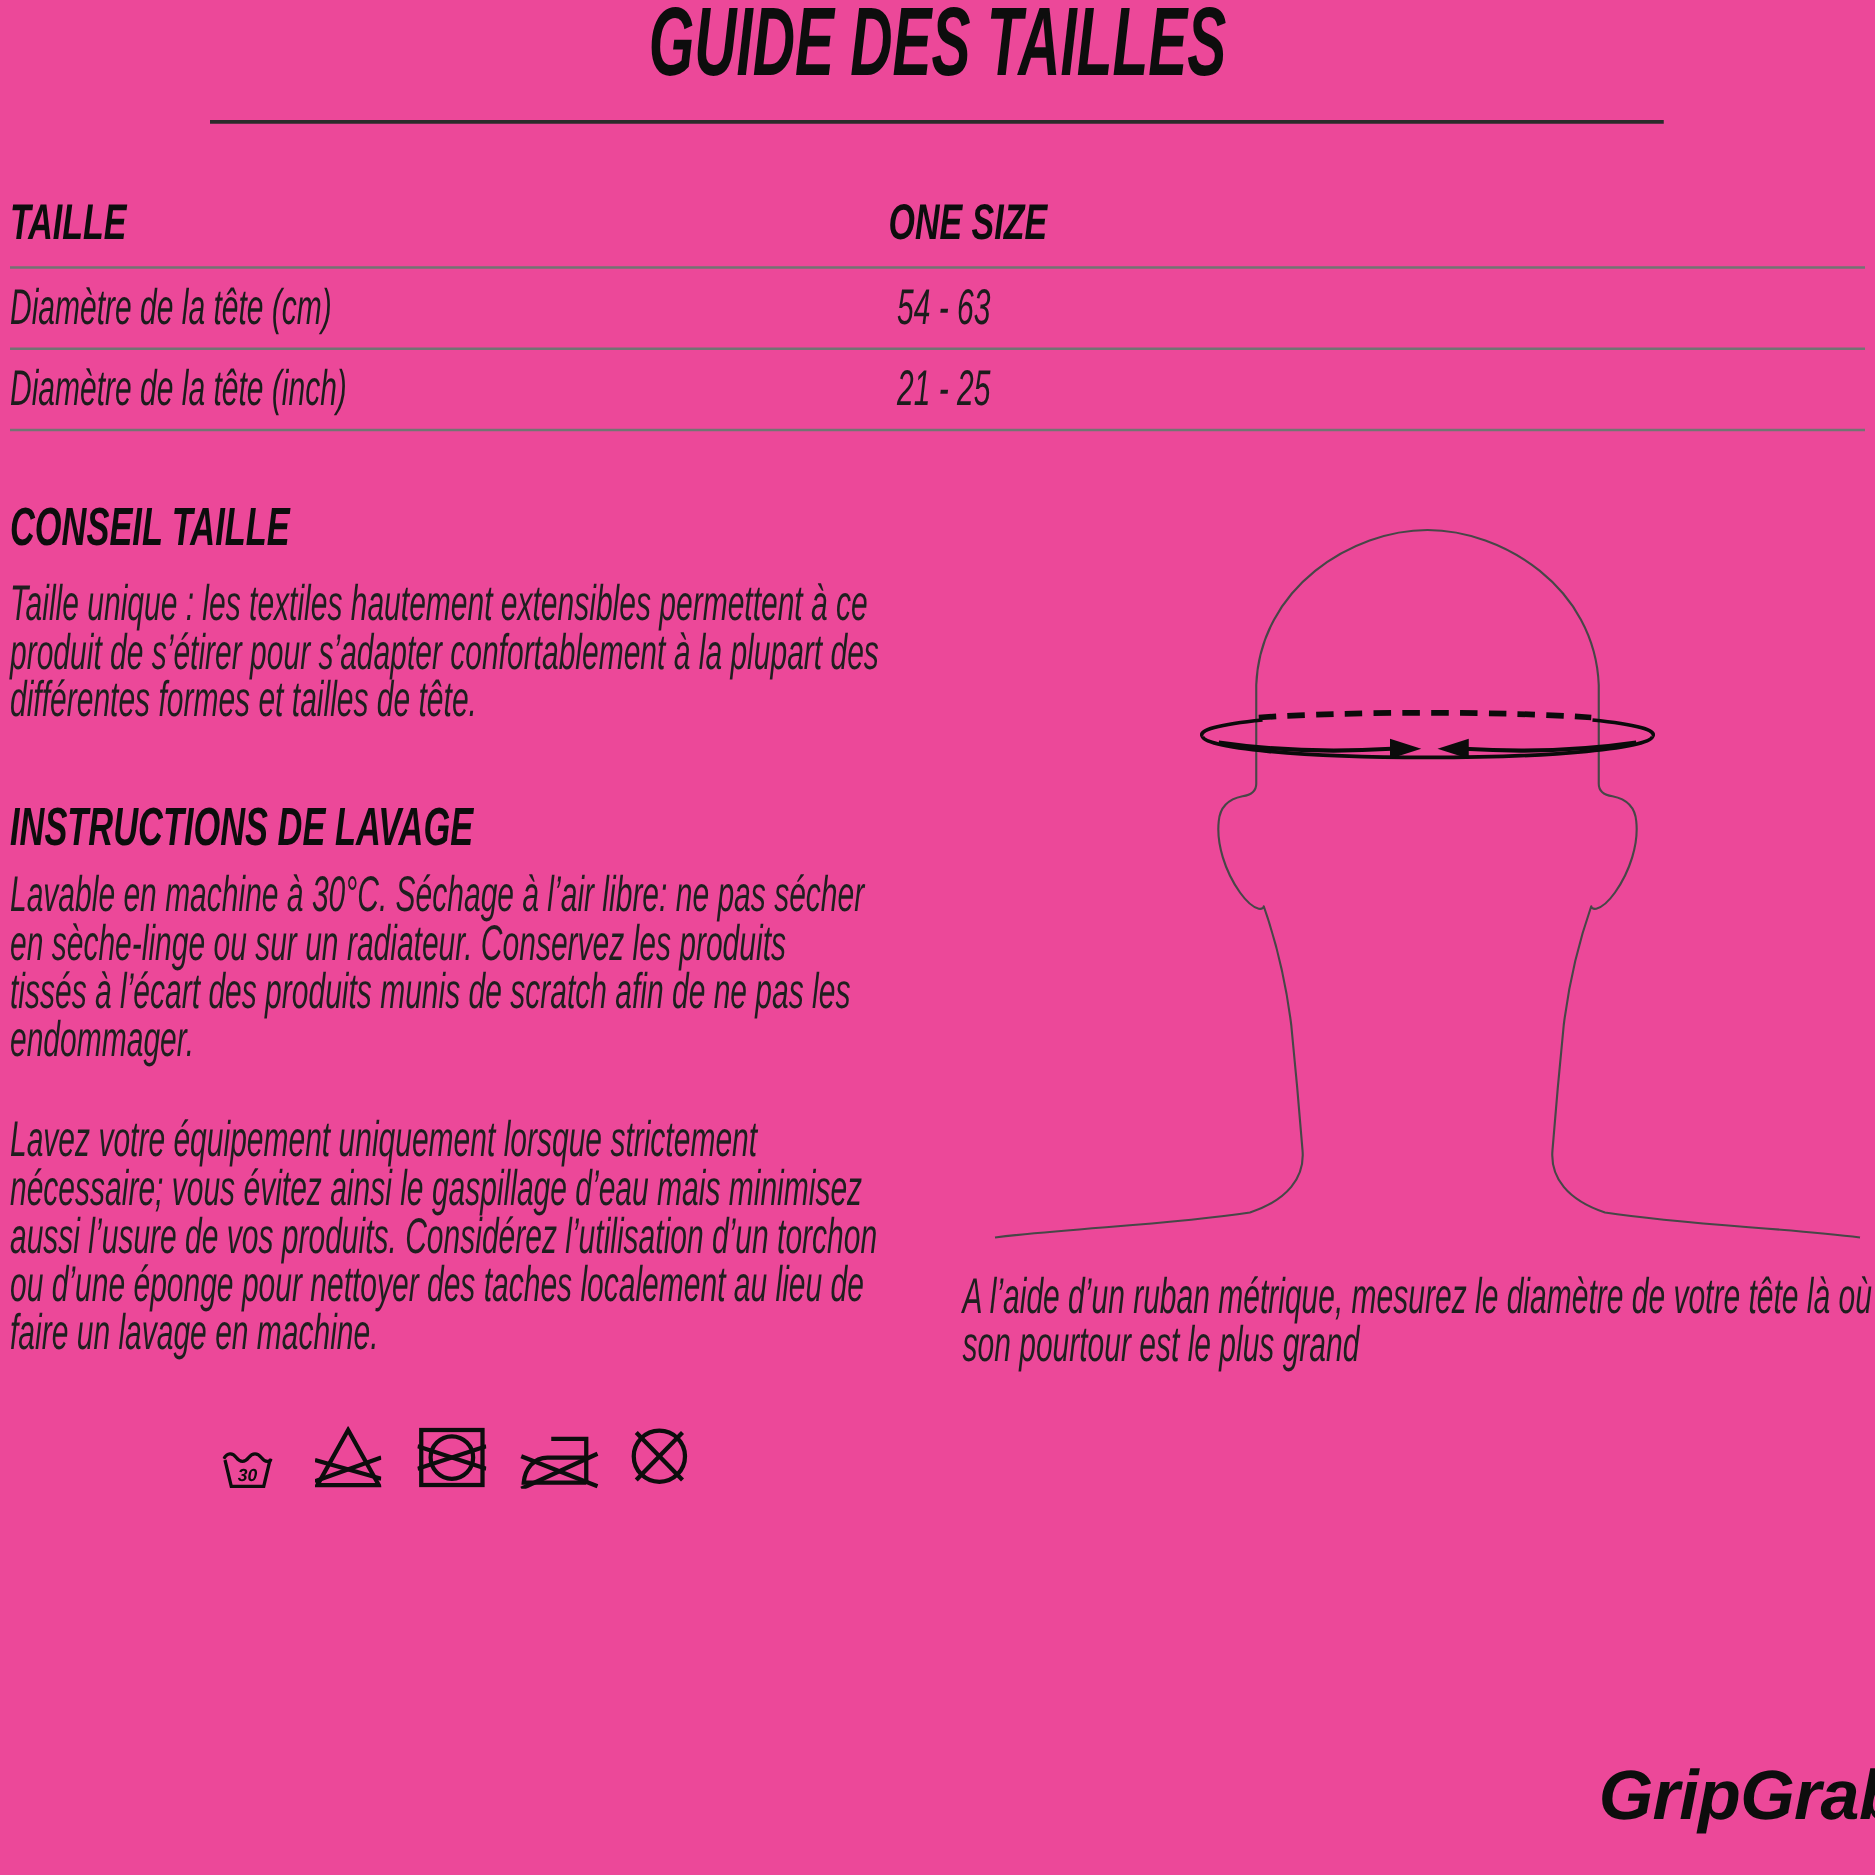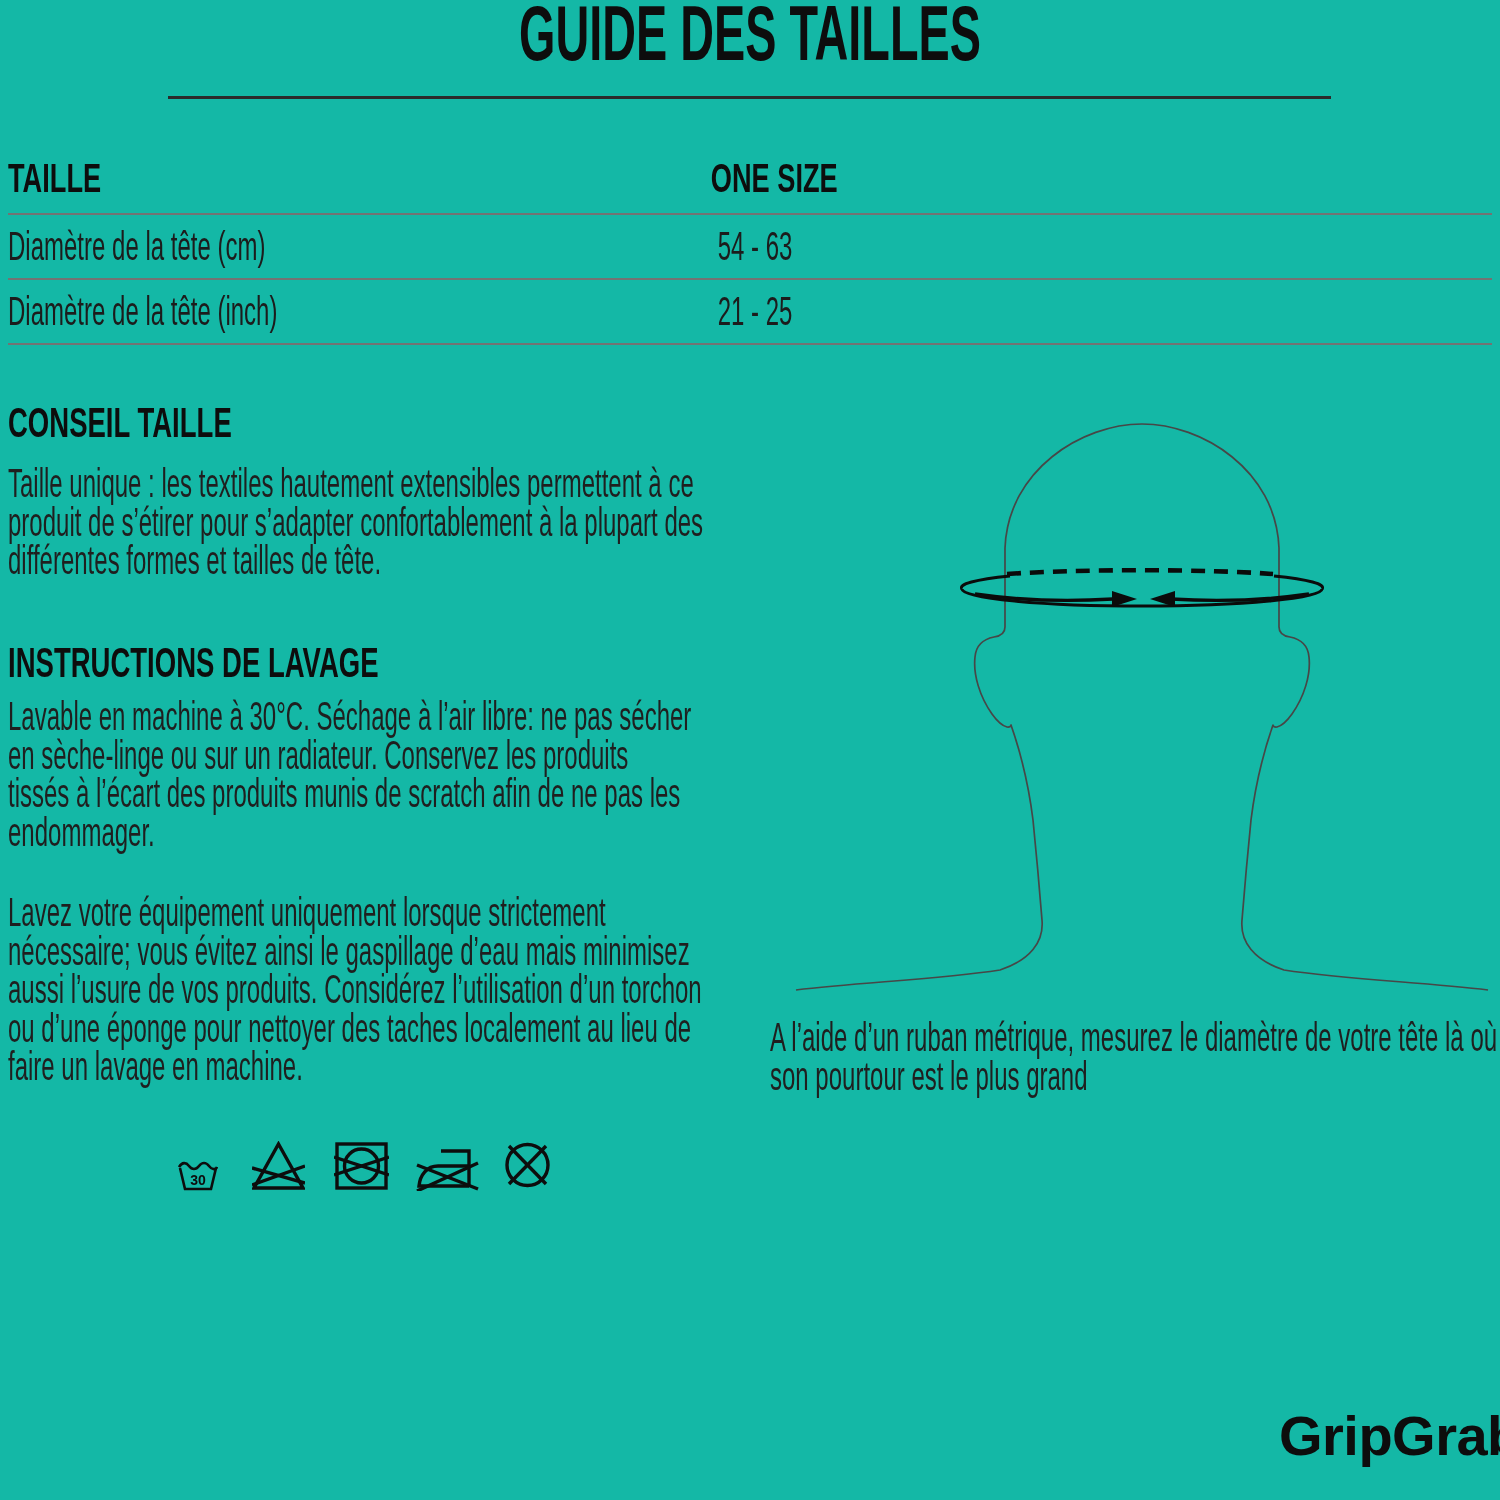--- a/index.html
+++ b/index.html
@@ -1,18 +1,18 @@
 <!DOCTYPE html>
 <html><head>
 <meta charset="utf-8">
 <style>
   html,body{margin:0;padding:0;background:#ffffff;}
   .page{
-    position:relative;width:1500px;height:1500px;background:#14b8a6;
-    font-family:"Liberation Sans",sans-serif;color:#161616;overflow:hidden;
+    position:relative;width:1500px;height:1500px;background:#ec4899;
+    font-family:"Liberation Sans",sans-serif;color:#161616;overflow:hidden;font-style:italic;
   }
   .page-title{
     position:absolute;top:-7px;left:0;width:1500px;text-align:center;
     font-size:78px;font-weight:700;line-height:80px;white-space:nowrap;
     transform:scaleX(0.60);transform-origin:50% 0;color:#0d0d0d;
   }
   .title-rule{position:absolute;top:96px;left:168px;width:1163px;border-top:3px solid #2b2b2b;height:0;}
   .rule{position:absolute;left:8px;width:1484px;border-top:2px solid #737373;height:0;}
   .rule-a{top:213px;} .rule-b{top:278px;} .rule-c{top:343px;}
   .th-label{

